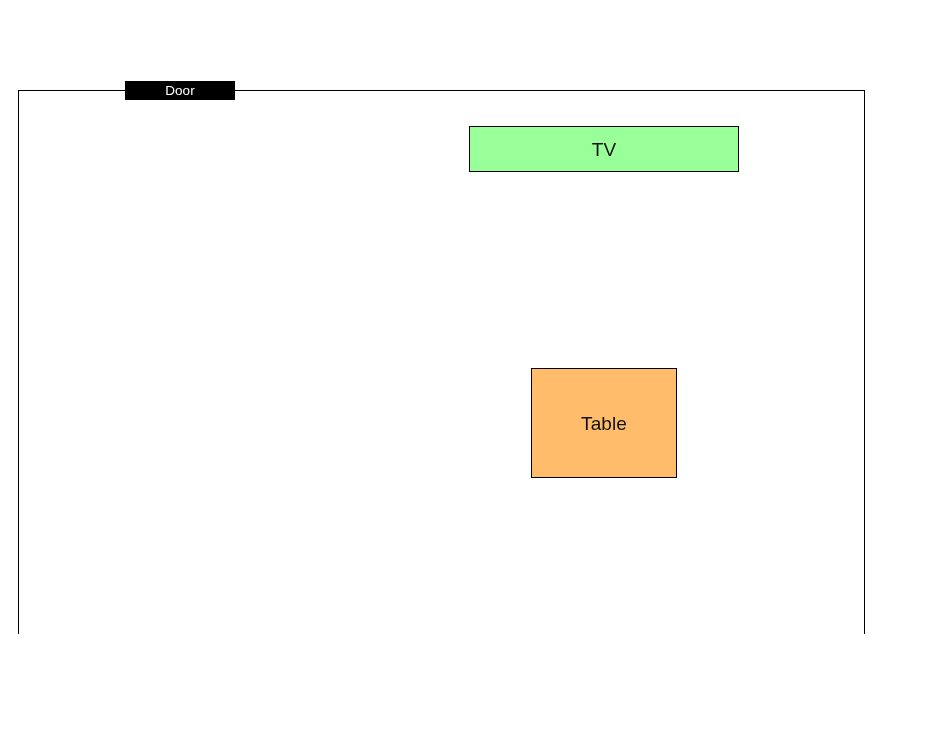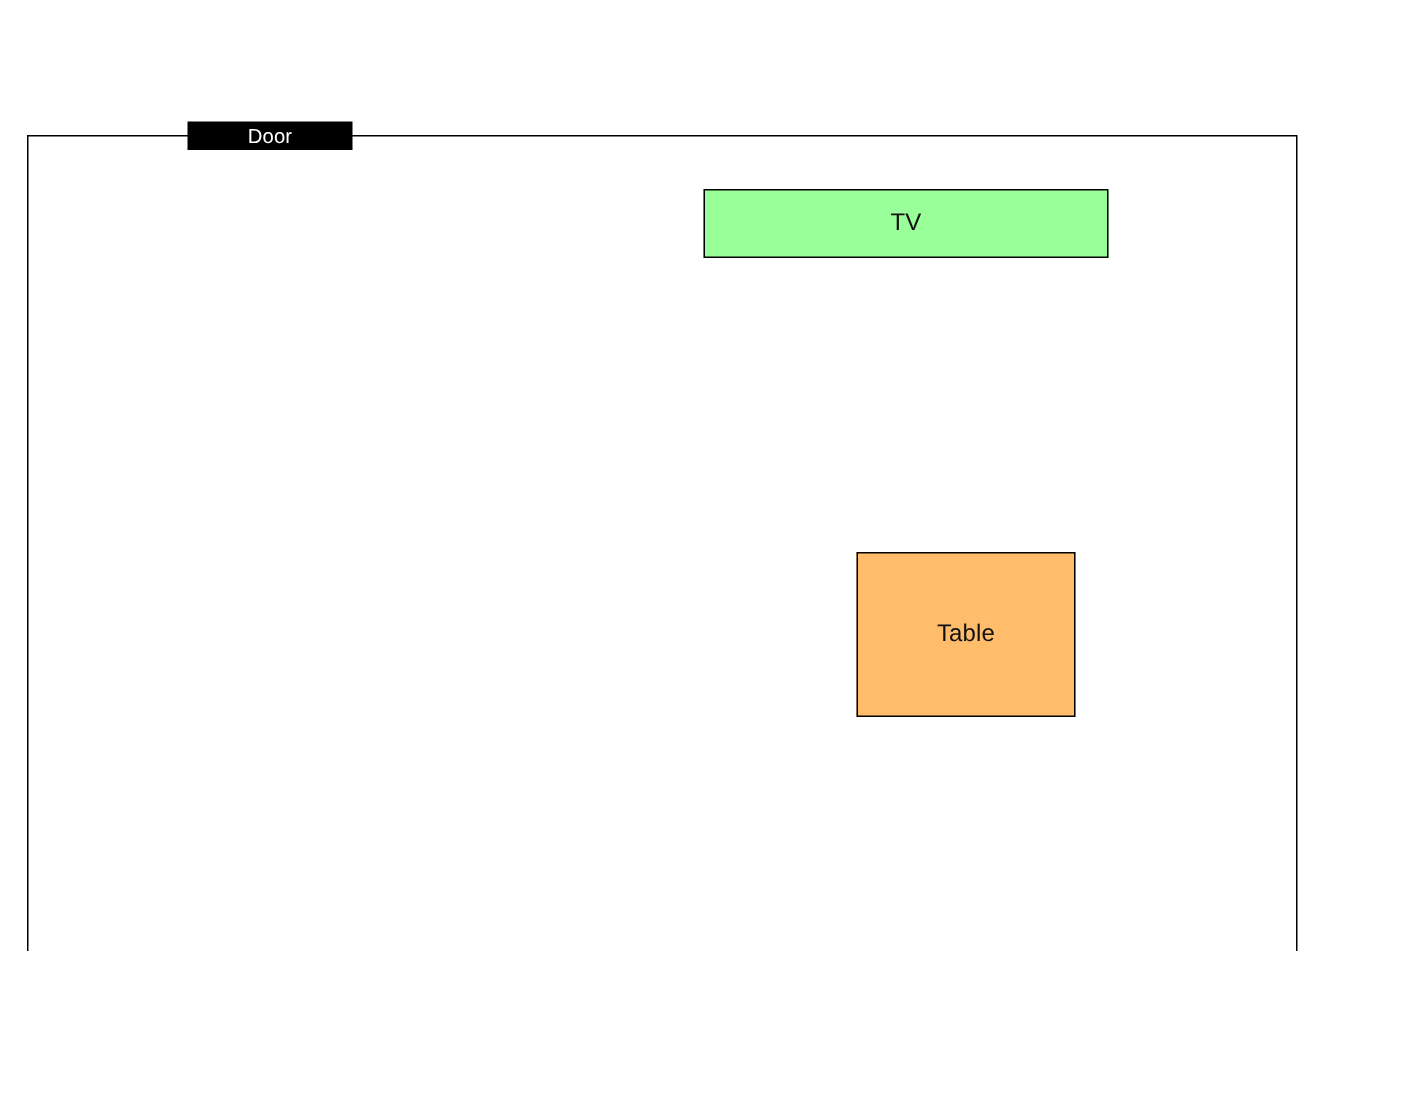--- a/index.html
+++ b/index.html
@@ -53,28 +53,28 @@
   .furniture {
     position: absolute;
     border: 1.6px solid #000000;
     box-sizing: border-box;
     display: flex;
     align-items: center;
     justify-content: center;
   }
   .furniture-label {
     color: #111111;
-    font-size: 16px;
+    font-size: 19px;
     line-height: 1;
     letter-spacing: 0.1px;
     white-space: nowrap;
   }
   
   .f-tv    { left: 469px; top: 126px; width: 270px; height: 46px;  }
-  .f-table { left: 531px; top: 368px; width: 146px; height: 110px; margin-left: 40px; }
+  .f-table { left: 531px; top: 368px; width: 146px; height: 110px; }
   .f-sofa  { left: 378px; top: 530px; width: 451px; height: 109px; }
 </style>
 </head>
 <body>
 
 <div id="canvas" style="background: rgb(255, 255, 255);">
 
   <div class="room" style="left: 18px; top: 90px; width: 847px; height: 566px; border-color: rgb(0, 0, 0);"></div>
 
   <div class="door" style="left: 125px; top: 81px; width: 110px; height: 19px; background: rgb(0, 0, 0);">

